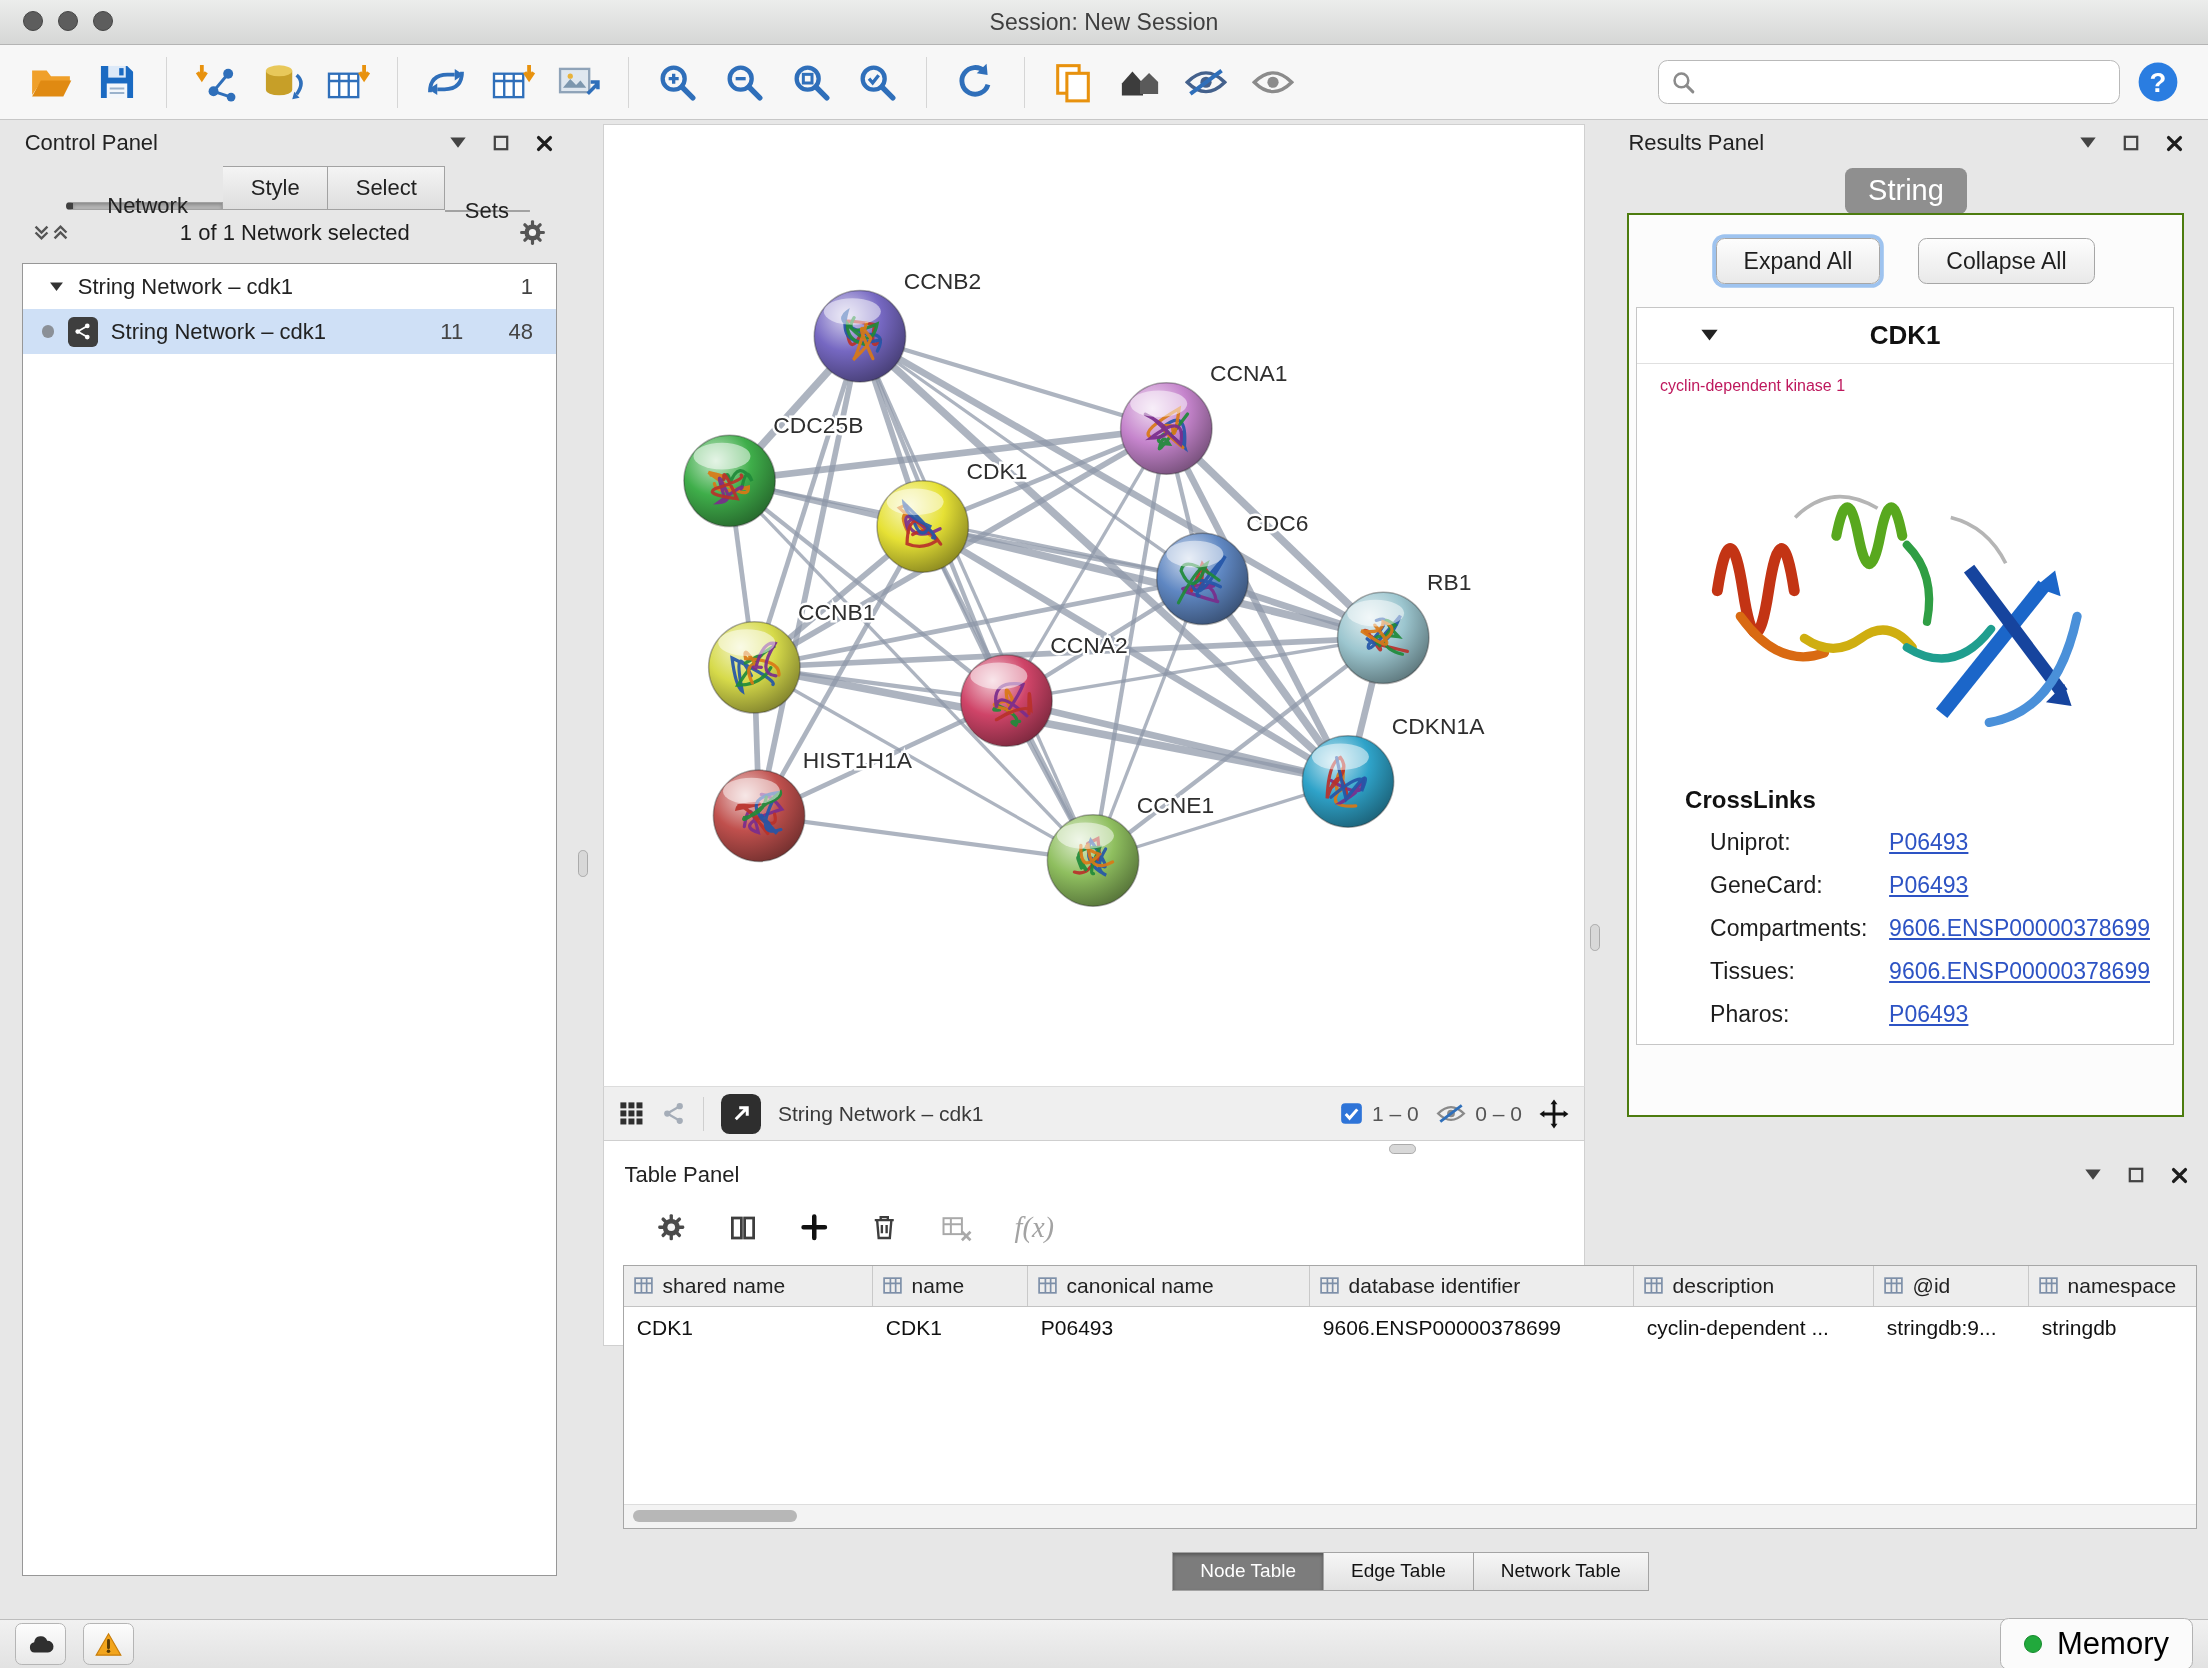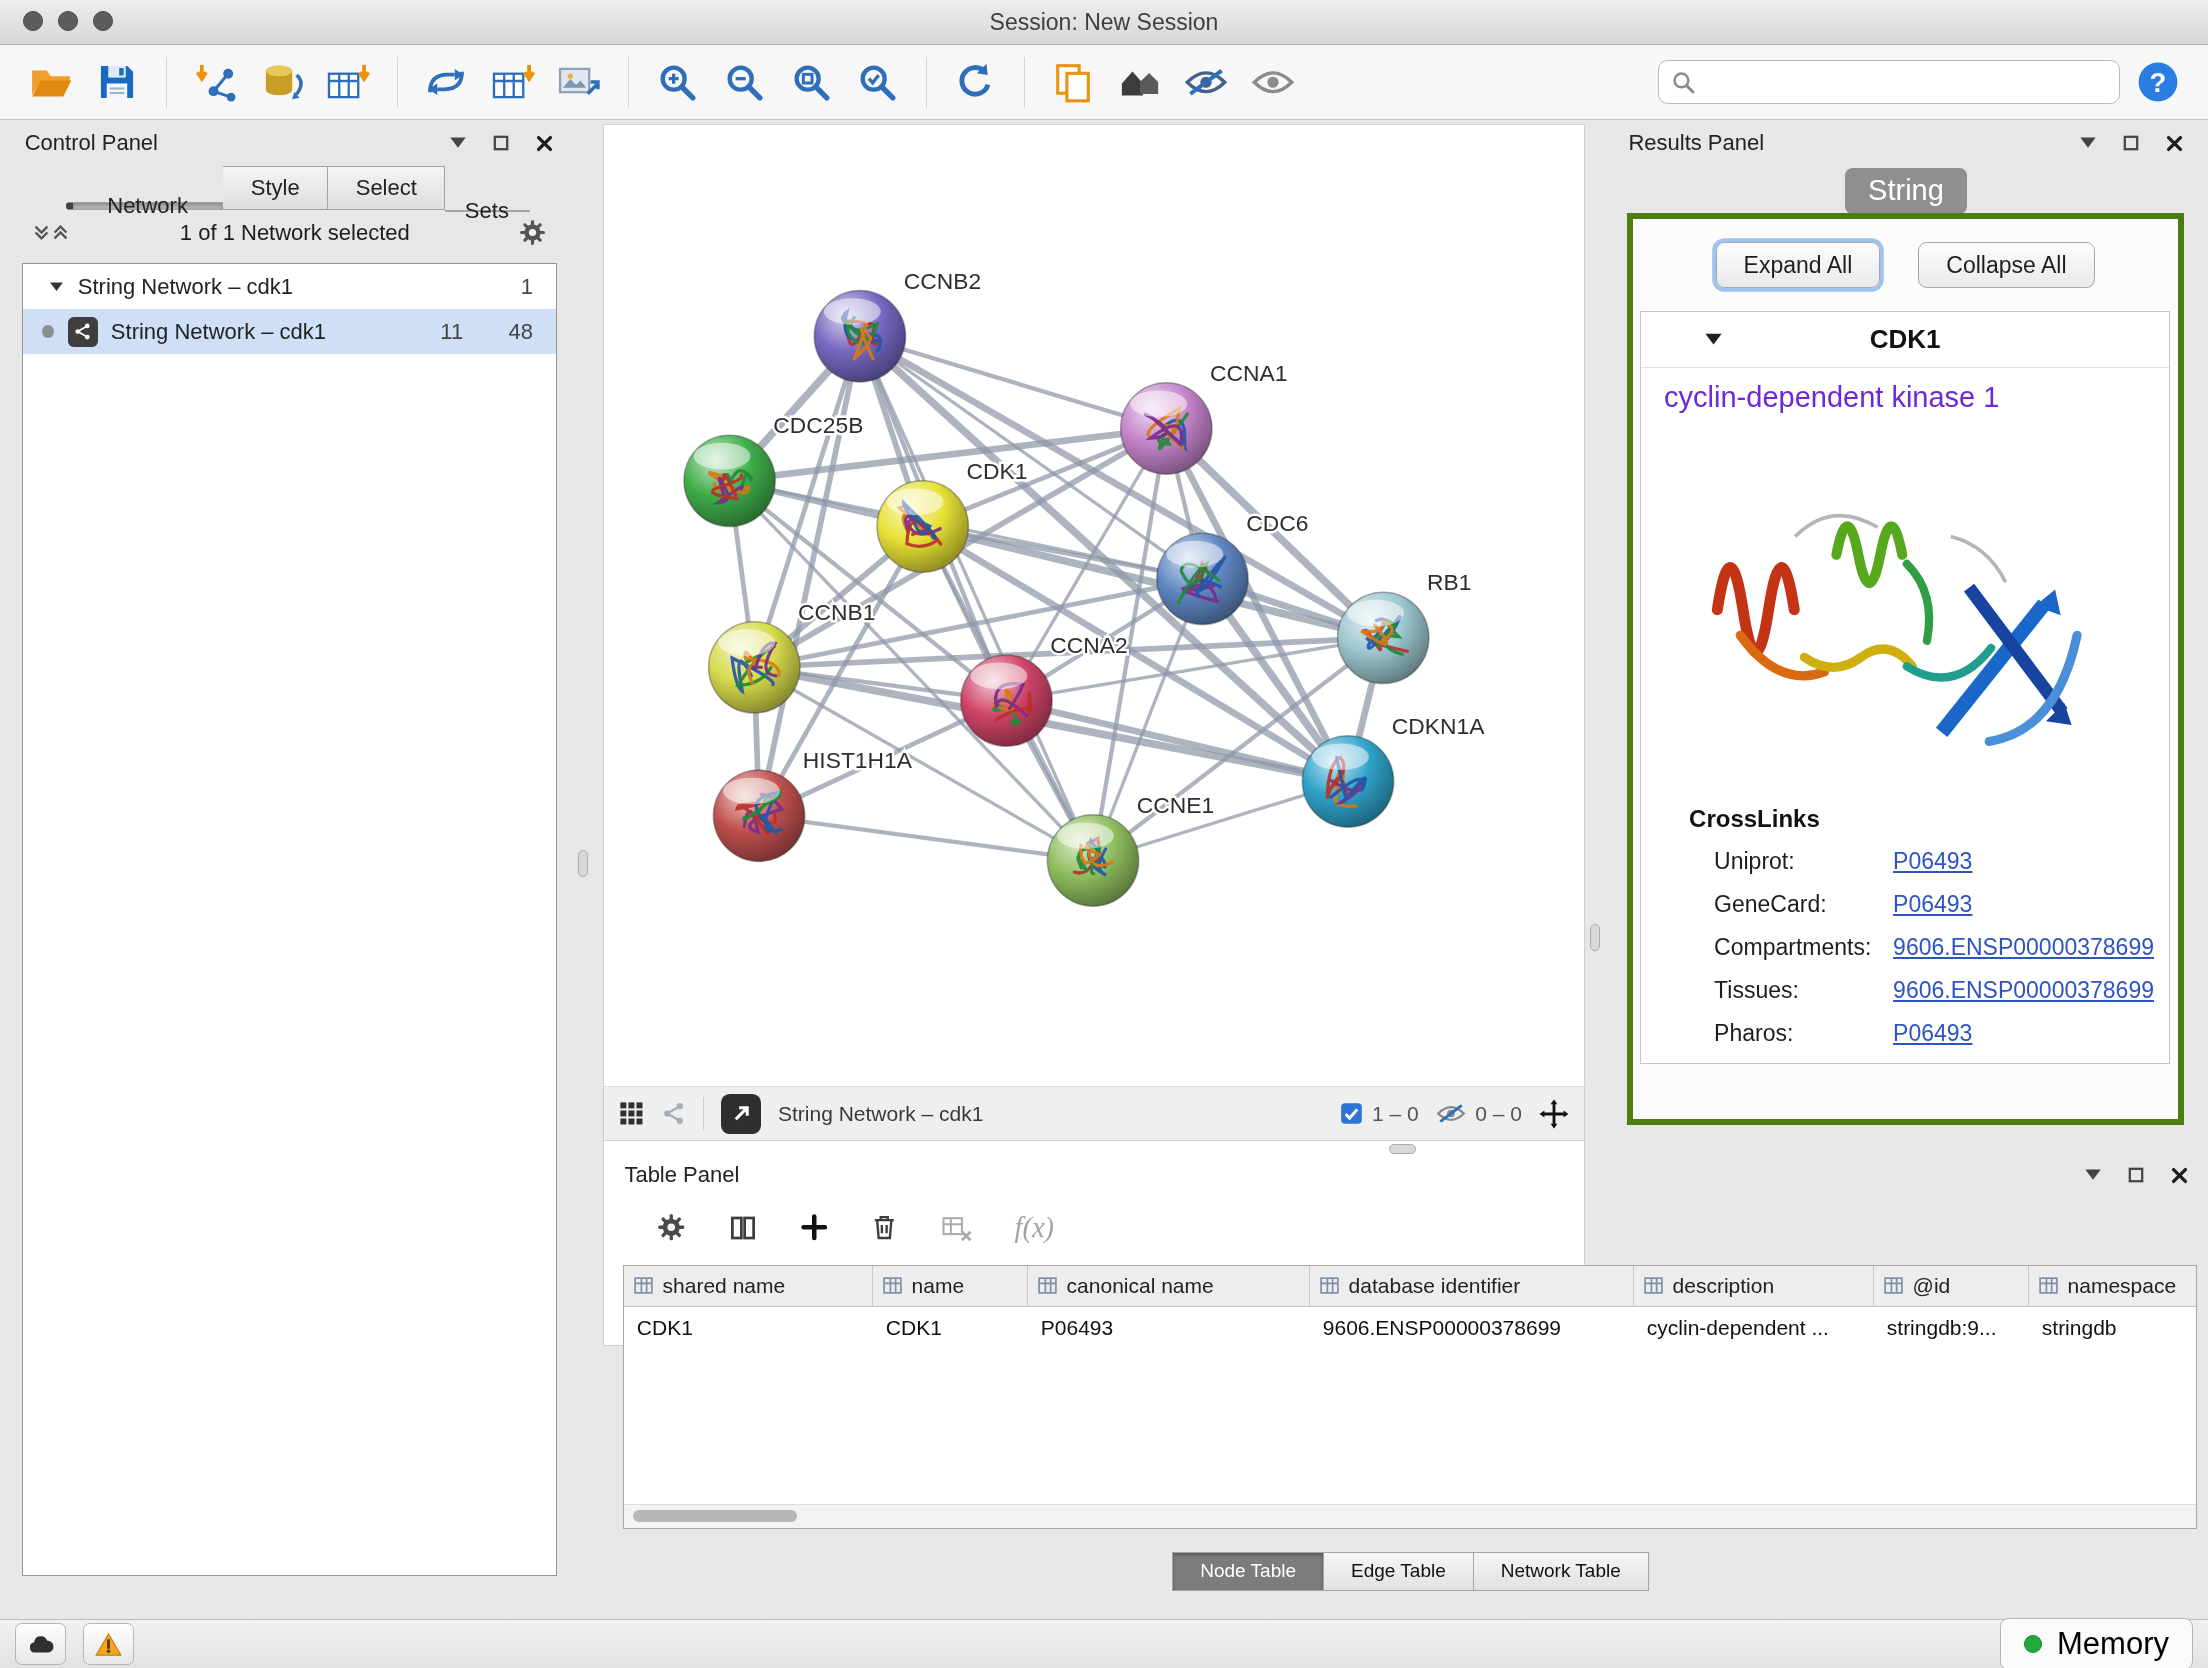--- a/index.html
+++ b/index.html
@@ -55,30 +55,30 @@
   #network-statusbar{position:absolute;left:603px;top:1086px;width:982px;height:55px;box-sizing:border-box;
     background:#efefef;border:1px solid #cfcfcf;border-top:1px solid #dcdcdc;
     display:flex;align-items:center;padding:0 15px;gap:17px;font-size:21px;color:#3a3a3a;}
   .nsb-sep{width:1px;height:34px;background:#cfcfcf;}
   .nsb-darkbtn{width:40px;height:40px;border-radius:8.6px;background:#2e2e2e;display:flex;align-items:center;justify-content:center;color:#fff;}
   .nsb-count{display:flex;align-items:center;gap:9.5px;color:#555;}
   
   #results-panel{position:absolute;left:1617px;top:124px;width:578px;height:1018px;}
   #string-badge{margin:5.7px auto 0;width:fit-content;background:#8f8f8f;color:#fff;
     border-radius:7.6px;padding:6.7px 23px;font-size:29px;}
-  #results-inner{position:absolute;left:9.5px;right:11.4px;top:89px;height:900px;background:#fcfcfc;border:6px solid #4d7c0f;overflow:hidden;}
+  #results-inner{position:absolute;left:9.5px;right:11.4px;top:89px;height:900px;background:#fcfcfc;border:2px solid #4d7c0f;overflow:hidden;}
   .rp-buttons{display:flex;justify-content:center;gap:38px;padding:23px 0 19px;}
   .btn{background:linear-gradient(#fdfdfd,#e9e9e9);border:1px solid #a6a6a6;border-radius:8.6px;
     padding:8.6px 27px;font-size:23px;color:#1e1e1e;}
   .btn.focused{box-shadow:0 0 0 3.8px #9ec3ef;}
   .rp-section{margin:3.8px 7.6px;border:1px solid #c6c6c6;background:#fff;}
   .rp-sec-hdr{display:flex;align-items:center;height:55px;border-bottom:1px solid #e0e0e0;position:relative;}
   .rp-sec-hdr .gene{position:absolute;left:0;right:0;text-align:center;font-weight:bold;font-size:26px;color:#111;}
   .rp-sec-hdr .chev{margin-left:63px;z-index:1;}
-  .rp-desc{padding:13.3px 23px 3.8px;font-size:29px;color:#6d28d9;}
+  .rp-desc{padding:13.3px 23px 3.8px;font-size:16px;color:#be185d;}
   #ribbon{margin:7.6px auto 0;}
   .rp-crosslinks{padding:19px 0 0 48px;}
   .rp-crosslinks h3{margin:0 0 15px;font-size:24px;color:#111;}
   .xrow{display:flex;margin:0 0 16px 25px;font-size:23px;}
   .xrow .xl{width:179px;color:#1d1d1d;}
   .xrow a{color:#2d53c4;text-decoration:underline;}
   
   #table-panel{position:absolute;left:613px;top:1156px;right:0;height:449px;}
   .tp-toolbar{display:flex;align-items:center;gap:42px;height:67px;padding-left:44px;}
   .tp-toolbar .muted{color:#a9a9a9;}

